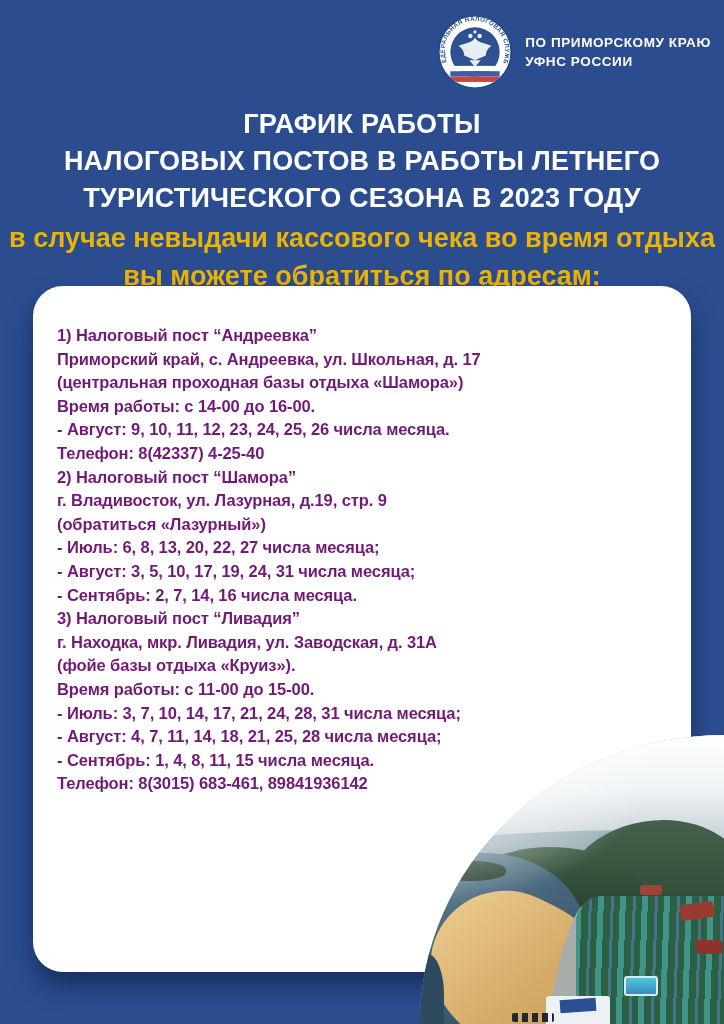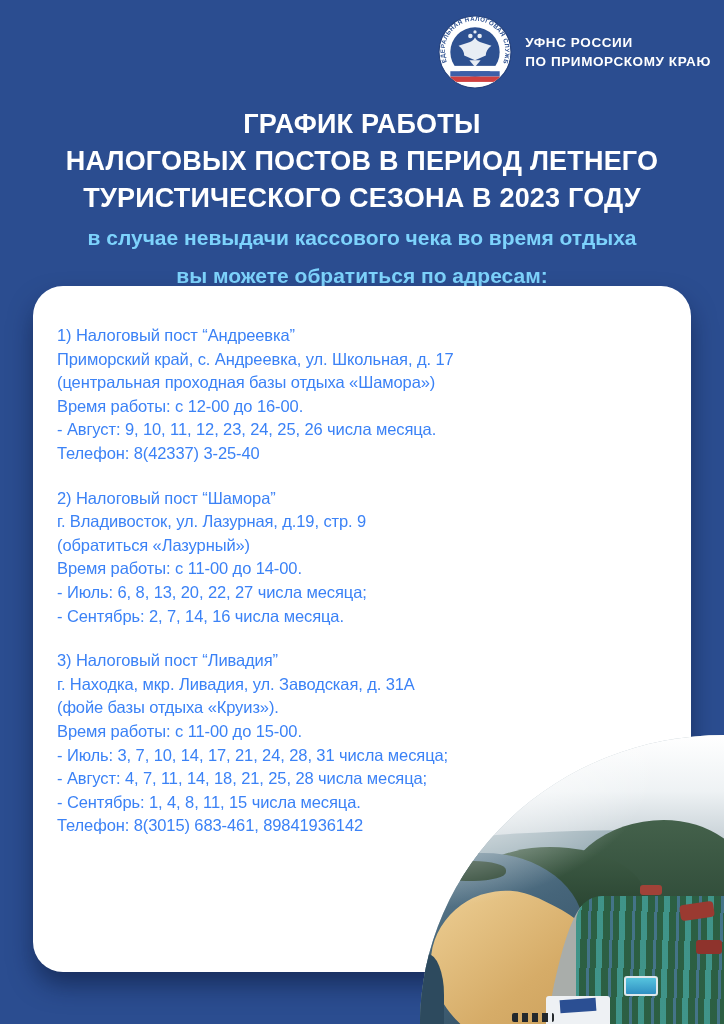--- a/index.html
+++ b/index.html
@@ -23,36 +23,36 @@
   }
 
   
   .title {
     position:absolute; top:106px; left:0; width:724px;
     text-align:center; color:#ffffff;
     font-size:27px; font-weight:700; line-height:37px; letter-spacing:0.2px;
   }
   .subtitle {
     position:absolute; top:219px; left:0; width:724px;
-    text-align:center; color:#7dd3fc;
-    font-size:21px; font-weight:600; line-height:38px;
+    text-align:center; color:#eab308;
+    font-size:27px; font-weight:600; line-height:38px;
   }
 
   
   .card {
     position:absolute; top:286px; left:33px; width:658px; height:686px;
     background:#ffffff; border-radius:30px;
     box-shadow:0 14px 26px -2px rgba(8,18,48,0.55);
   }
   .card-content { padding:38px 18px 0 24px; }
   .post p {
-    margin:0; color:#3b82f6;
-    font-size:16.5px; font-weight:400; line-height:23.6px; letter-spacing:-0.1px;
-  }
-  .post + .post { margin-top:21px; }
+    margin:0; color:#701a75;
+    font-size:16.5px; font-weight:700; line-height:23.6px; letter-spacing:-0.1px;
+  }
+  .post + .post { }
 
   
   .photo {
     position:absolute; left:420px; top:735px; width:304px; height:289px;
     border-top-left-radius:100% 100%; overflow:hidden;
     background:#adbbc3; z-index:3;
   }
   .photo > div { position:absolute; }
   .ph-sky { top:0; left:0; width:100%; height:125px;
     background:linear-gradient(180deg,#ffffff 0%,#eef2f4 45%,#c6d0d6 85%,#adbbc3 100%); }
@@ -125,54 +125,54 @@
         <path d="M36 22 c-1.5 3 -4 4.5 -7 5 l-9 3 c4 3 5.5 6 5.5 9.5 L36 44 l10.5 -4.5 c0 -3.5 1.5 -6.5 5.5 -9.5 l-9 -3 c-3 -0.5 -5.5 -2 -7 -5 z"></path>
         <path d="M30.5 44 l5.5 6.5 5.5 -6.5 z"></path>
       </g>
       <g clip-path="url(#outerClip)">
         <rect x="12" y="49.5" width="48" height="5.2" fill="#ffffff"></rect>
         <rect x="12" y="54.7" width="48" height="5.2" fill="#3d5fa8"></rect>
         <rect x="12" y="59.9" width="48" height="5.2" fill="#cf4040"></rect>
       </g>
     </svg>
     <div class="org-name">
+      <div>ПО ПРИМОРСКОМУ КРАЮ</div>
       <div>УФНС РОССИИ</div>
-      <div>ПО ПРИМОРСКОМУ КРАЮ</div>
     </div>
   </div>
 
   <div class="title">
     <div>ГРАФИК РАБОТЫ</div>
-    <div>НАЛОГОВЫХ ПОСТОВ В ПЕРИОД ЛЕТНЕГО</div>
+    <div>НАЛОГОВЫХ ПОСТОВ В РАБОТЫ ЛЕТНЕГО</div>
     <div>ТУРИСТИЧЕСКОГО СЕЗОНА В 2023 ГОДУ</div>
   </div>
 
   <div class="subtitle">
     <div>в случае невыдачи кассового чека во время отдыха</div>
     <div>вы можете обратиться по адресам:</div>
   </div>
 
   <div class="card">
     <div class="card-content">
 
       <div class="post">
         <p>1) Налоговый пост “Андреевка”</p>
         <p>Приморский край, с. Андреевка, ул. Школьная, д. 17</p>
         <p>(центральная проходная базы отдыха «Шамора»)</p>
-        <p>Время работы: с 12-00 до 16-00.</p>
+        <p>Время работы: с 14-00 до 16-00.</p>
         <p>- Август: 9, 10, 11, 12, 23, 24, 25, 26 числа месяца.</p>
-        <p>Телефон: 8(42337) 3-25-40</p>
+        <p>Телефон: 8(42337) 4-25-40</p>
       </div>
 
       <div class="post">
         <p>2) Налоговый пост “Шамора”</p>
         <p>г. Владивосток, ул. Лазурная, д.19, стр. 9</p>
         <p>(обратиться «Лазурный»)</p>
-        <p>Время работы: с 11-00 до 14-00.</p>
         <p>- Июль: 6, 8, 13, 20, 22, 27 числа месяца;</p>
+        <p>- Август: 3, 5, 10, 17, 19, 24, 31 числа месяца;</p>
         <p>- Сентябрь: 2, 7, 14, 16 числа месяца.</p>
       </div>
 
       <div class="post">
         <p>3) Налоговый пост “Ливадия”</p>
         <p>г. Находка, мкр. Ливадия, ул. Заводская, д. 31А</p>
         <p>(фойе базы отдыха «Круиз»).</p>
         <p>Время работы: с 11-00 до 15-00.</p>
         <p>- Июль: 3, 7, 10, 14, 17, 21, 24, 28, 31 числа месяца;</p>
         <p>- Август: 4, 7, 11, 14, 18, 21, 25, 28 числа месяца;</p>

